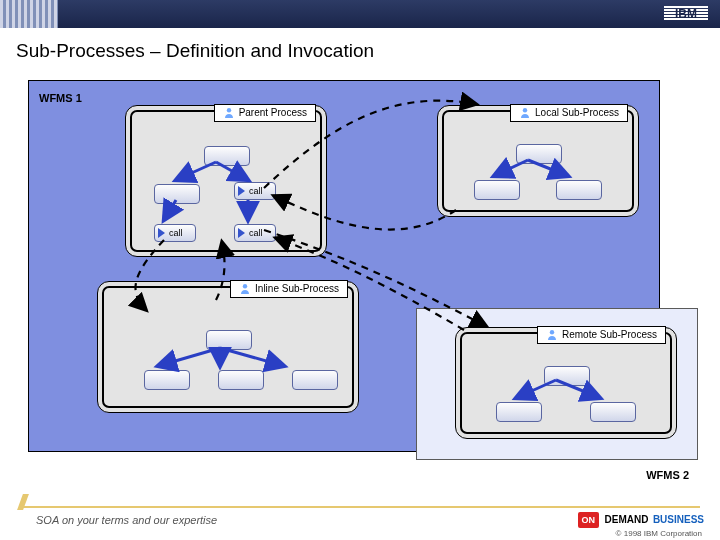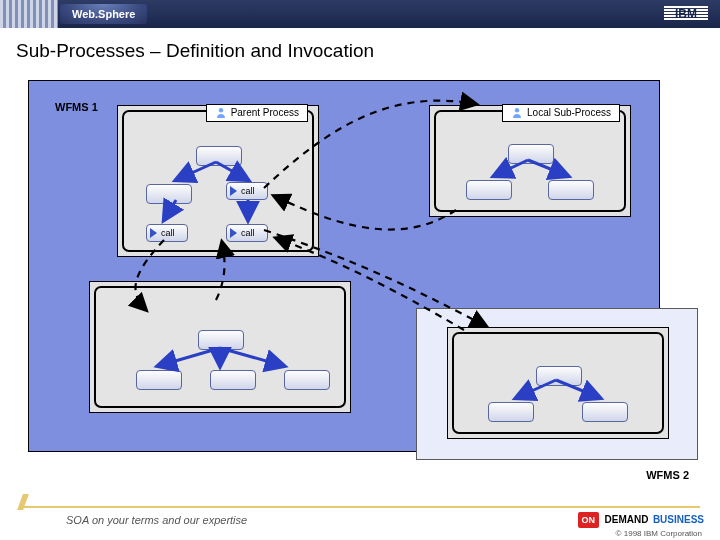--- a/index.html
+++ b/index.html
@@ -11,58 +11,57 @@
                     color: #fff; font: bold 11px/20px Arial; }
   .ibm-logo { position: absolute; right: 12px; top: 6px; text-decoration: underline; }
   .ibm-logo svg { display:block; }
 
   .slide-title { position: absolute; left: 16px; top: 40px; font: 400 19px/22px Arial; color: #000; }
 
   .canvas { position: absolute; left: 16px; top: 80px; width: 688px; height: 380px; }
 
   
   .wfms1 { position: absolute; left: 12px; top: 0; width: 630px; height: 370px; background: #7f8fe0; border: 1px solid #000; }
-  .wfms1-label { position: absolute; left: 10px; top: 20px; font: bold 11px Arial; margin-left: 16px; }
-
-  
-  .panel { position: absolute; background: #e2e2e2; border: 1px solid #000; border-radius: 0; }
+  .wfms1-label { position: absolute; left: 10px; top: 11px; font: bold 11px Arial; }
+
+  
+  .panel { position: absolute; background: #e2e2e2; border: 1px solid #000; border-radius: 12px; margin-left: 8px; }
   .panel-inner { position: absolute; inset: 4px; border: 2px solid #000; border-radius: 7px; background: #e4e4e4; }
   .panel-title { position: absolute; right: 8px; top: -2px; background: #fff; padding: 2px 8px; border: 1px solid #000; font: 10px/12px Arial; text-align: center; }
   .panel-title .icon { display:inline-block; vertical-align:middle; margin-right:4px; }
 
   
   .act { position: absolute; width: 44px; height: 18px; background: linear-gradient(#fdfdfd, #d0d6ea); border: 1px solid #5a66a0; border-radius: 4px; }
   .call-chip { position: absolute; width: 40px; height: 16px; background: linear-gradient(#fdfdfd, #d0d6ea); border: 1px solid #5a66a0; border-radius: 4px; font: 9px/16px Arial; }
   .call-chip .tri { position:absolute; left:3px; top:3px; width:0; height:0; border-top:5px solid transparent; border-bottom:5px solid transparent; border-left:7px solid #3554cc; }
   .call-chip span { position:absolute; left:14px; top:0; }
 
   
   .wfms2 { position: absolute; left: 400px; top: 228px; width: 280px; height: 150px; background: #e8ecfb; border: 1px solid #5a5a5a; }
   .wfms2-label { position: absolute; right: 8px; bottom: -22px; font: bold 11px Arial; }
 
   
   .person-icon svg { display:block; }
 
   
   .footer-line { position: absolute; left: 20px; right: 20px; bottom: 32px; height: 0; border-top: 2px solid #e6c870; }
   .footer-bar  { position: absolute; left: 20px; bottom: 30px; width: 6px; height: 16px; background: #e6c870; transform: skewX(-20deg); }
-  .footer-text { position: absolute; left: 36px; bottom: 14px; font: italic 11px Arial; color: #545454; margin-left: 30px; }
+  .footer-text { position: absolute; left: 36px; bottom: 14px; font: italic 11px Arial; color: #545454; }
   .copyright  { position: absolute; right: 18px; bottom: 2px; font: 8px Arial; color: #555; }
   .ondemand { position: absolute; right: 16px; bottom: 14px; height: 16px; }
   .ondemand .red { display:inline-block; background:#d22; color:#fff; font: bold 9px/14px Arial; padding:1px 4px; border-radius:2px; vertical-align:middle;}
   .ondemand .txt { display:inline-block; color:#000; font: bold 10px/14px Arial; margin-left:1px; vertical-align:middle;}
   .ondemand .biz { display:inline-block; color:#1560bd; font: bold 10px/14px Arial; vertical-align:middle;}
   .svg-layer { position:absolute; inset:0; pointer-events:none; }
 </style>
 </head>
 <body>
 
 <div class="top-bar">
   <div class="top-stripes"></div>
-  <div class="websphere-pill">Web.Sphere</div>
   <div class="ibm-logo">
     <svg width="44" height="16" viewBox="0 0 44 16">
       <g fill="#fff">
 
         <rect x="0" y="0" width="44" height="2"></rect>
           <rect x="0" y="3" width="44" height="2"></rect>
         <rect x="0" y="6" width="44" height="2"></rect>
           <rect x="0" y="9" width="44" height="2"></rect>
         <rect x="0" y="12" width="44" height="2"></rect>
       </g>
@@ -114,31 +113,47 @@
             </svg>
         </span><span>Local Sub-Process</span>
       </div>
       <div class="act" style="left:78px; top:38px;"></div>
       <div class="act" style="left:36px; top:74px;"></div>
       <div class="act" style="left:118px; top:74px;"></div>
     </div>
 
     <div class="panel" style="left:60px; top:200px; width:260px; height:130px;">
       <div class="panel-inner"></div>
+      <div class="panel-title" style="right:10px; top:-2px;">
+        <span class="icon person-icon">
+          <svg width="12" height="12" viewBox="0 0 12 12">
+              <circle cx="6" cy="3.2" r="2.2" fill="#6fa8ff"></circle>
+              <path d="M2 11c0-2.4 1.8-4 4-4s4 1.6 4 4" fill="#6fa8ff"></path>
+            </svg>
+        </span><span>Inline Sub-Process</span>
+      </div>
       <div class="act" style="left:108px; top:48px;"></div>
       <div class="act" style="left:46px; top:88px;"></div>
       <div class="act" style="left:120px; top:88px;"></div>
       <div class="act" style="left:194px; top:88px;"></div>
     </div>
   </div>
 
   <div class="wfms2">
 
     <div class="panel" style="left:30px; top:18px; width:220px; height:110px;">
       <div class="panel-inner"></div>
+      <div class="panel-title" style="right:10px; top:-2px;">
+        <span class="icon person-icon">
+          <svg width="12" height="12" viewBox="0 0 12 12">
+              <circle cx="6" cy="3.2" r="2.2" fill="#6fa8ff"></circle>
+              <path d="M2 11c0-2.4 1.8-4 4-4s4 1.6 4 4" fill="#6fa8ff"></path>
+            </svg>
+        </span><span>Remote Sub-Process</span>
+      </div>
       <div class="act" style="left:88px; top:38px;"></div>
       <div class="act" style="left:40px; top:74px;"></div>
       <div class="act" style="left:134px; top:74px;"></div>
     </div>
     <div class="wfms2-label">WFMS 2</div>
   </div>
 
   <svg class="svg-layer" width="688" height="380">
     <defs>
       <marker id="ah" viewBox="0 0 10 10" refX="8" refY="5" markerWidth="8" markerHeight="8" orient="auto">

